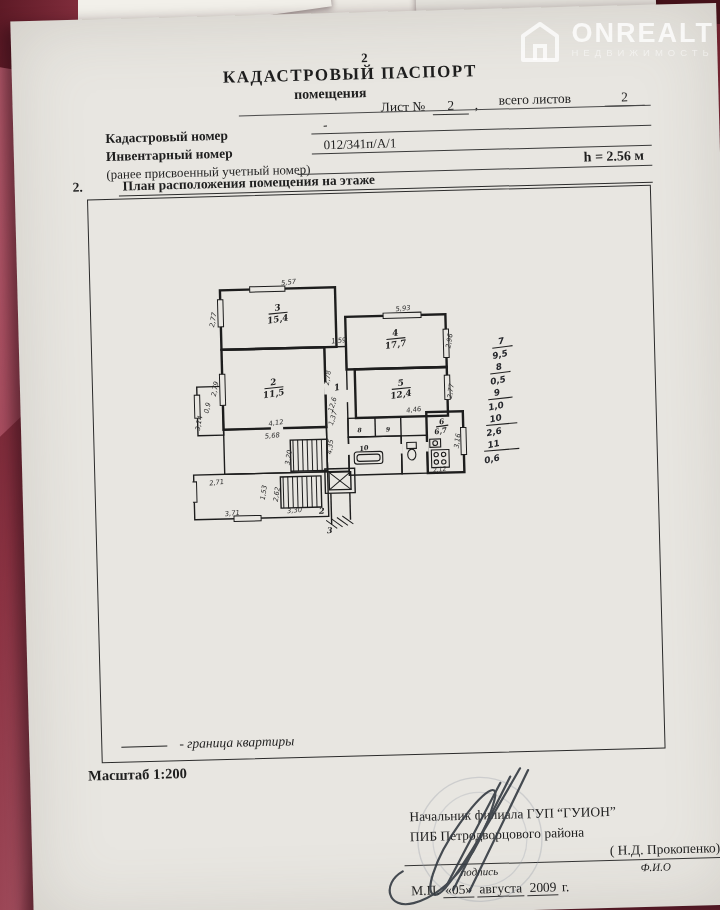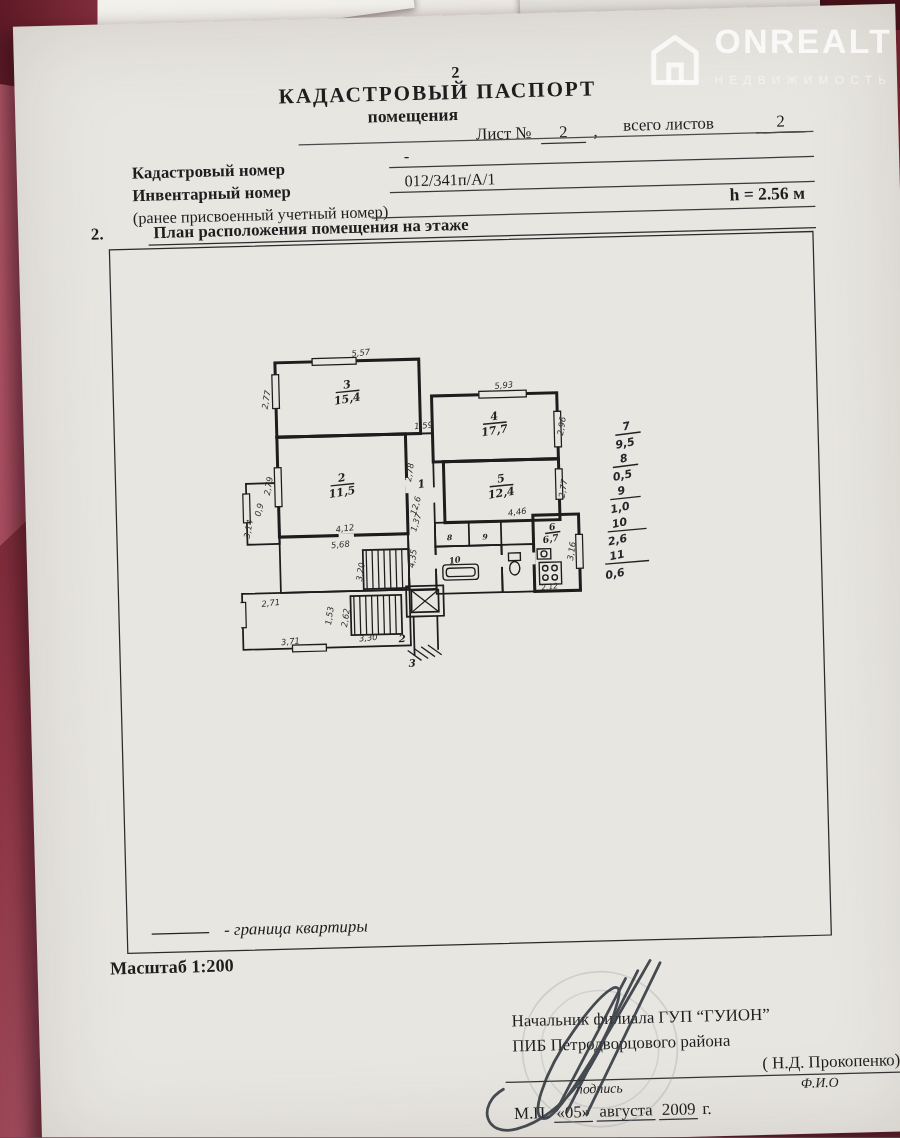--- a/index.html
+++ b/index.html
@@ -65,25 +65,25 @@
   .wall-in{fill:none;stroke:#1d1d1d;stroke-width:1.4px;}
   .win{fill:#e8e6e1;stroke:#1d1d1d;stroke-width:1px;}
   .gap{fill:#e8e6e1;stroke:none;}
   .fix{fill:none;stroke:#1d1d1d;stroke-width:1.1px;}
   .hatch{stroke:#1d1d1d;stroke-width:1px;}
   .pl-bar{stroke:#222;stroke-width:1.1px;}
   .pl-room{font-family:"DejaVu Serif",serif;font-style:italic;font-weight:bold;fill:#222;}
   .pl-dim{font-family:"DejaVu Sans",sans-serif;font-style:italic;fill:#2e2e2e;}
   .pl-hand{font-family:"DejaVu Sans",sans-serif;font-style:italic;font-weight:600;fill:#24262b;}
   #sig-overlay{position:absolute;left:320px;top:752px;width:280px;height:150px;z-index:7;}
-  #watermark{position:absolute;right:6px;top:20px;z-index:6;display:flex;align-items:flex-end;gap:10px;
+  #watermark{position:absolute;right:6px;top:20px;z-index:6;display:flex;align-items:flex-start;gap:10px;
     font-family:"Liberation Sans",sans-serif;color:rgba(255,255,255,.78);}
   #watermark .wm-text{display:flex;flex-direction:column;}
   #watermark .wm-brand{font-size:27px;font-weight:bold;letter-spacing:2px;line-height:1;}
-  #watermark .wm-sub{font-size:9.5px;letter-spacing:5px;color:rgba(255,255,255,.5);margin-top:12px;}
+  #watermark .wm-sub{font-size:9.5px;letter-spacing:5px;color:rgba(255,255,255,.5);margin-top:0;}
 </style>
 </head>
 <body>
 
 <div id="frame">
   <div class="bg-top-strip"></div>
   <div class="bg-blotch"></div>
   <div class="sheet s1"></div>
   <div class="sheet s2"></div>
   <div class="sheet s3"></div>

